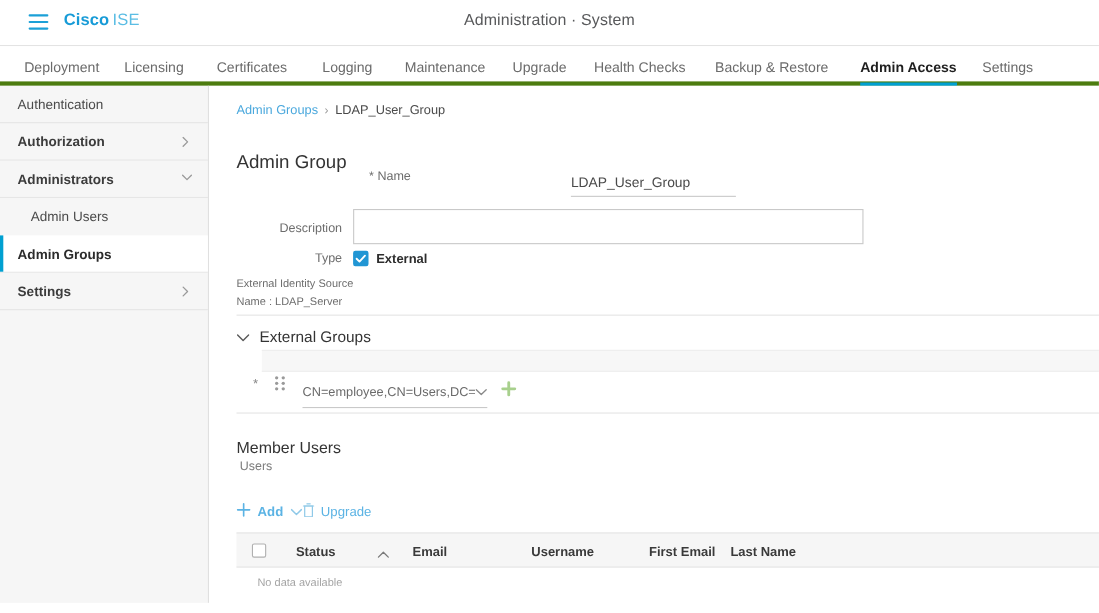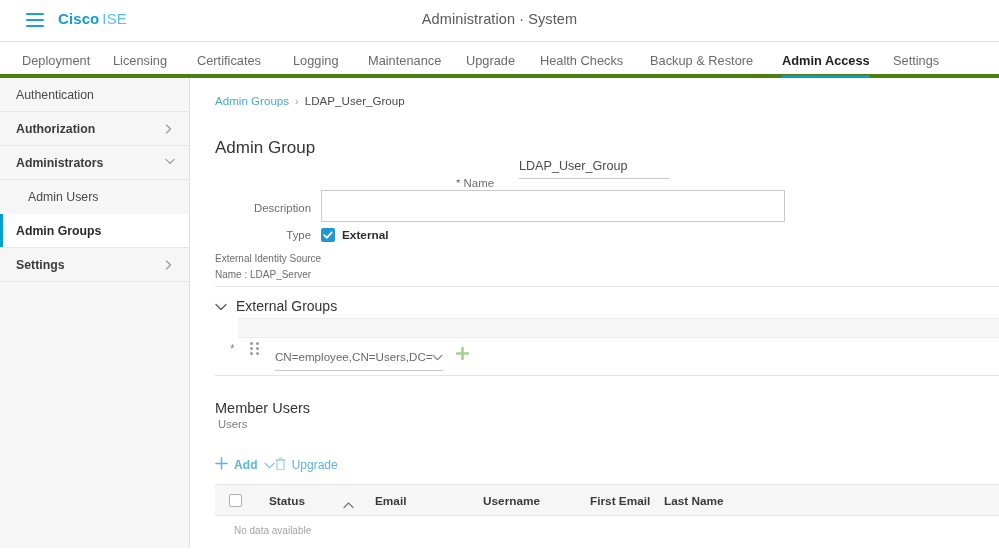--- a/index.html
+++ b/index.html
@@ -312,21 +312,21 @@
 <div class="main">
 
   <div class="crumb">
     <span class="link">Admin Groups</span>
     <span class="sep">›</span>
     <span>LDAP_User_Group</span>
   </div>
 
   <div class="pagetitle">Admin Group</div>
 
-  <div class="flabel" style="left:25px; top:99px; width:279px;">* Name</div>
+  <div class="flabel" style="left:25px; top:77px; width:279px;text-align:center;">* Name</div>
   <input class="namefield" type="text" value="LDAP_User_Group" style="">
 
   <div class="flabel" style="left:25px; top:124px; width:96px;">Description</div>
   <textarea class="descfield" placeholder="" style=""></textarea>
 
   <div class="flabel" style="left:25px; top:151px; width:96px;">Type</div>
   <div class="cbox">
     <svg width="14" height="14" viewBox="0 0 14 14">
       <path d="M3.2 7.2 L5.8 9.8 L10.8 4.4" fill="none" stroke="#ffffff" stroke-width="1.7" stroke-linecap="round" stroke-linejoin="round"></path>
     </svg>

